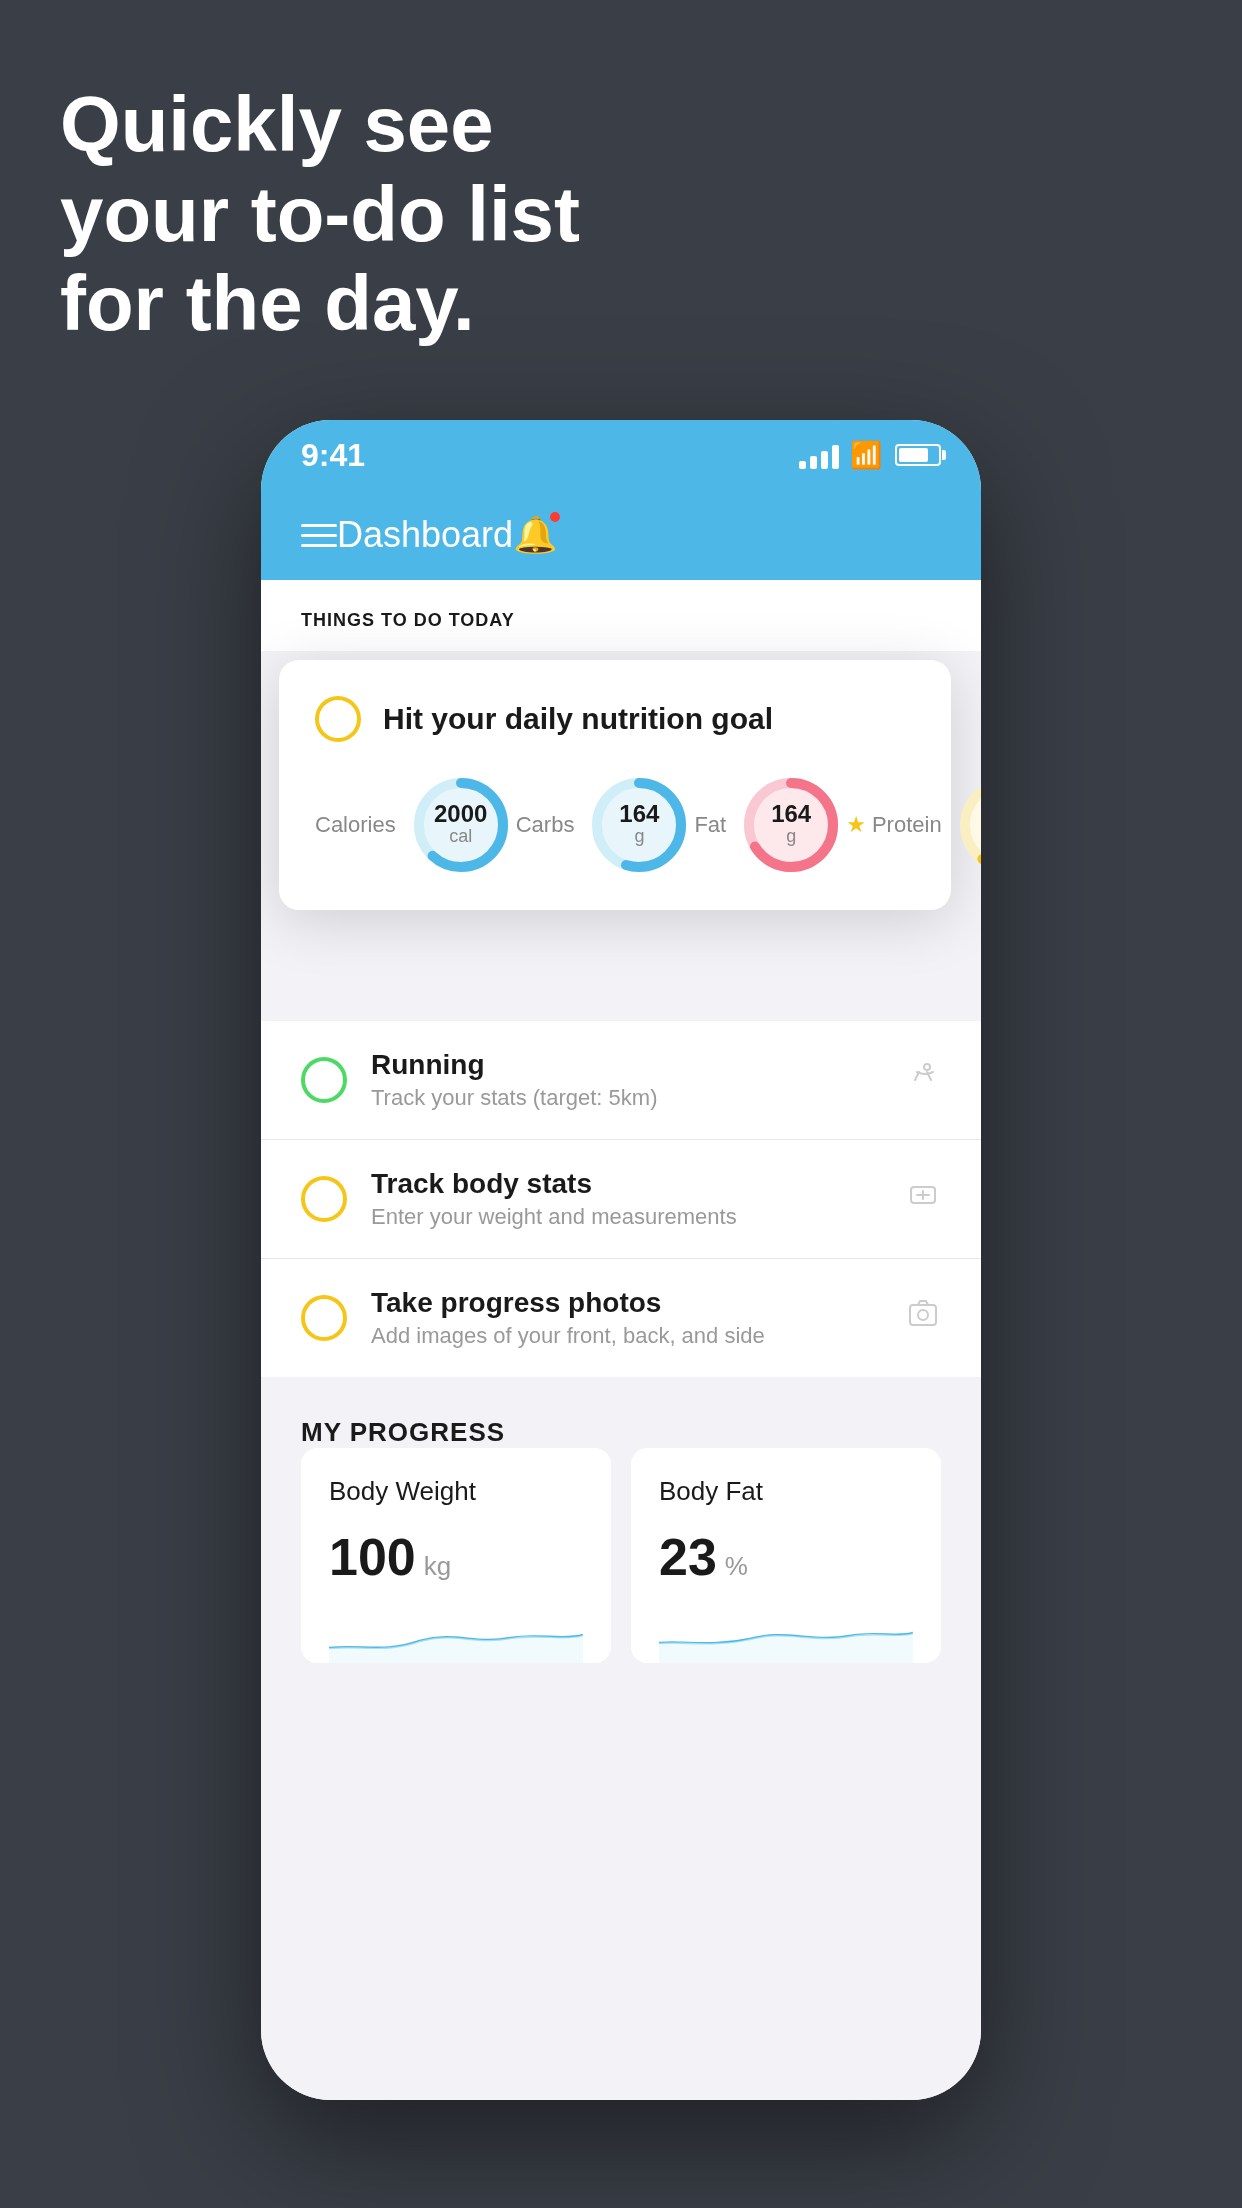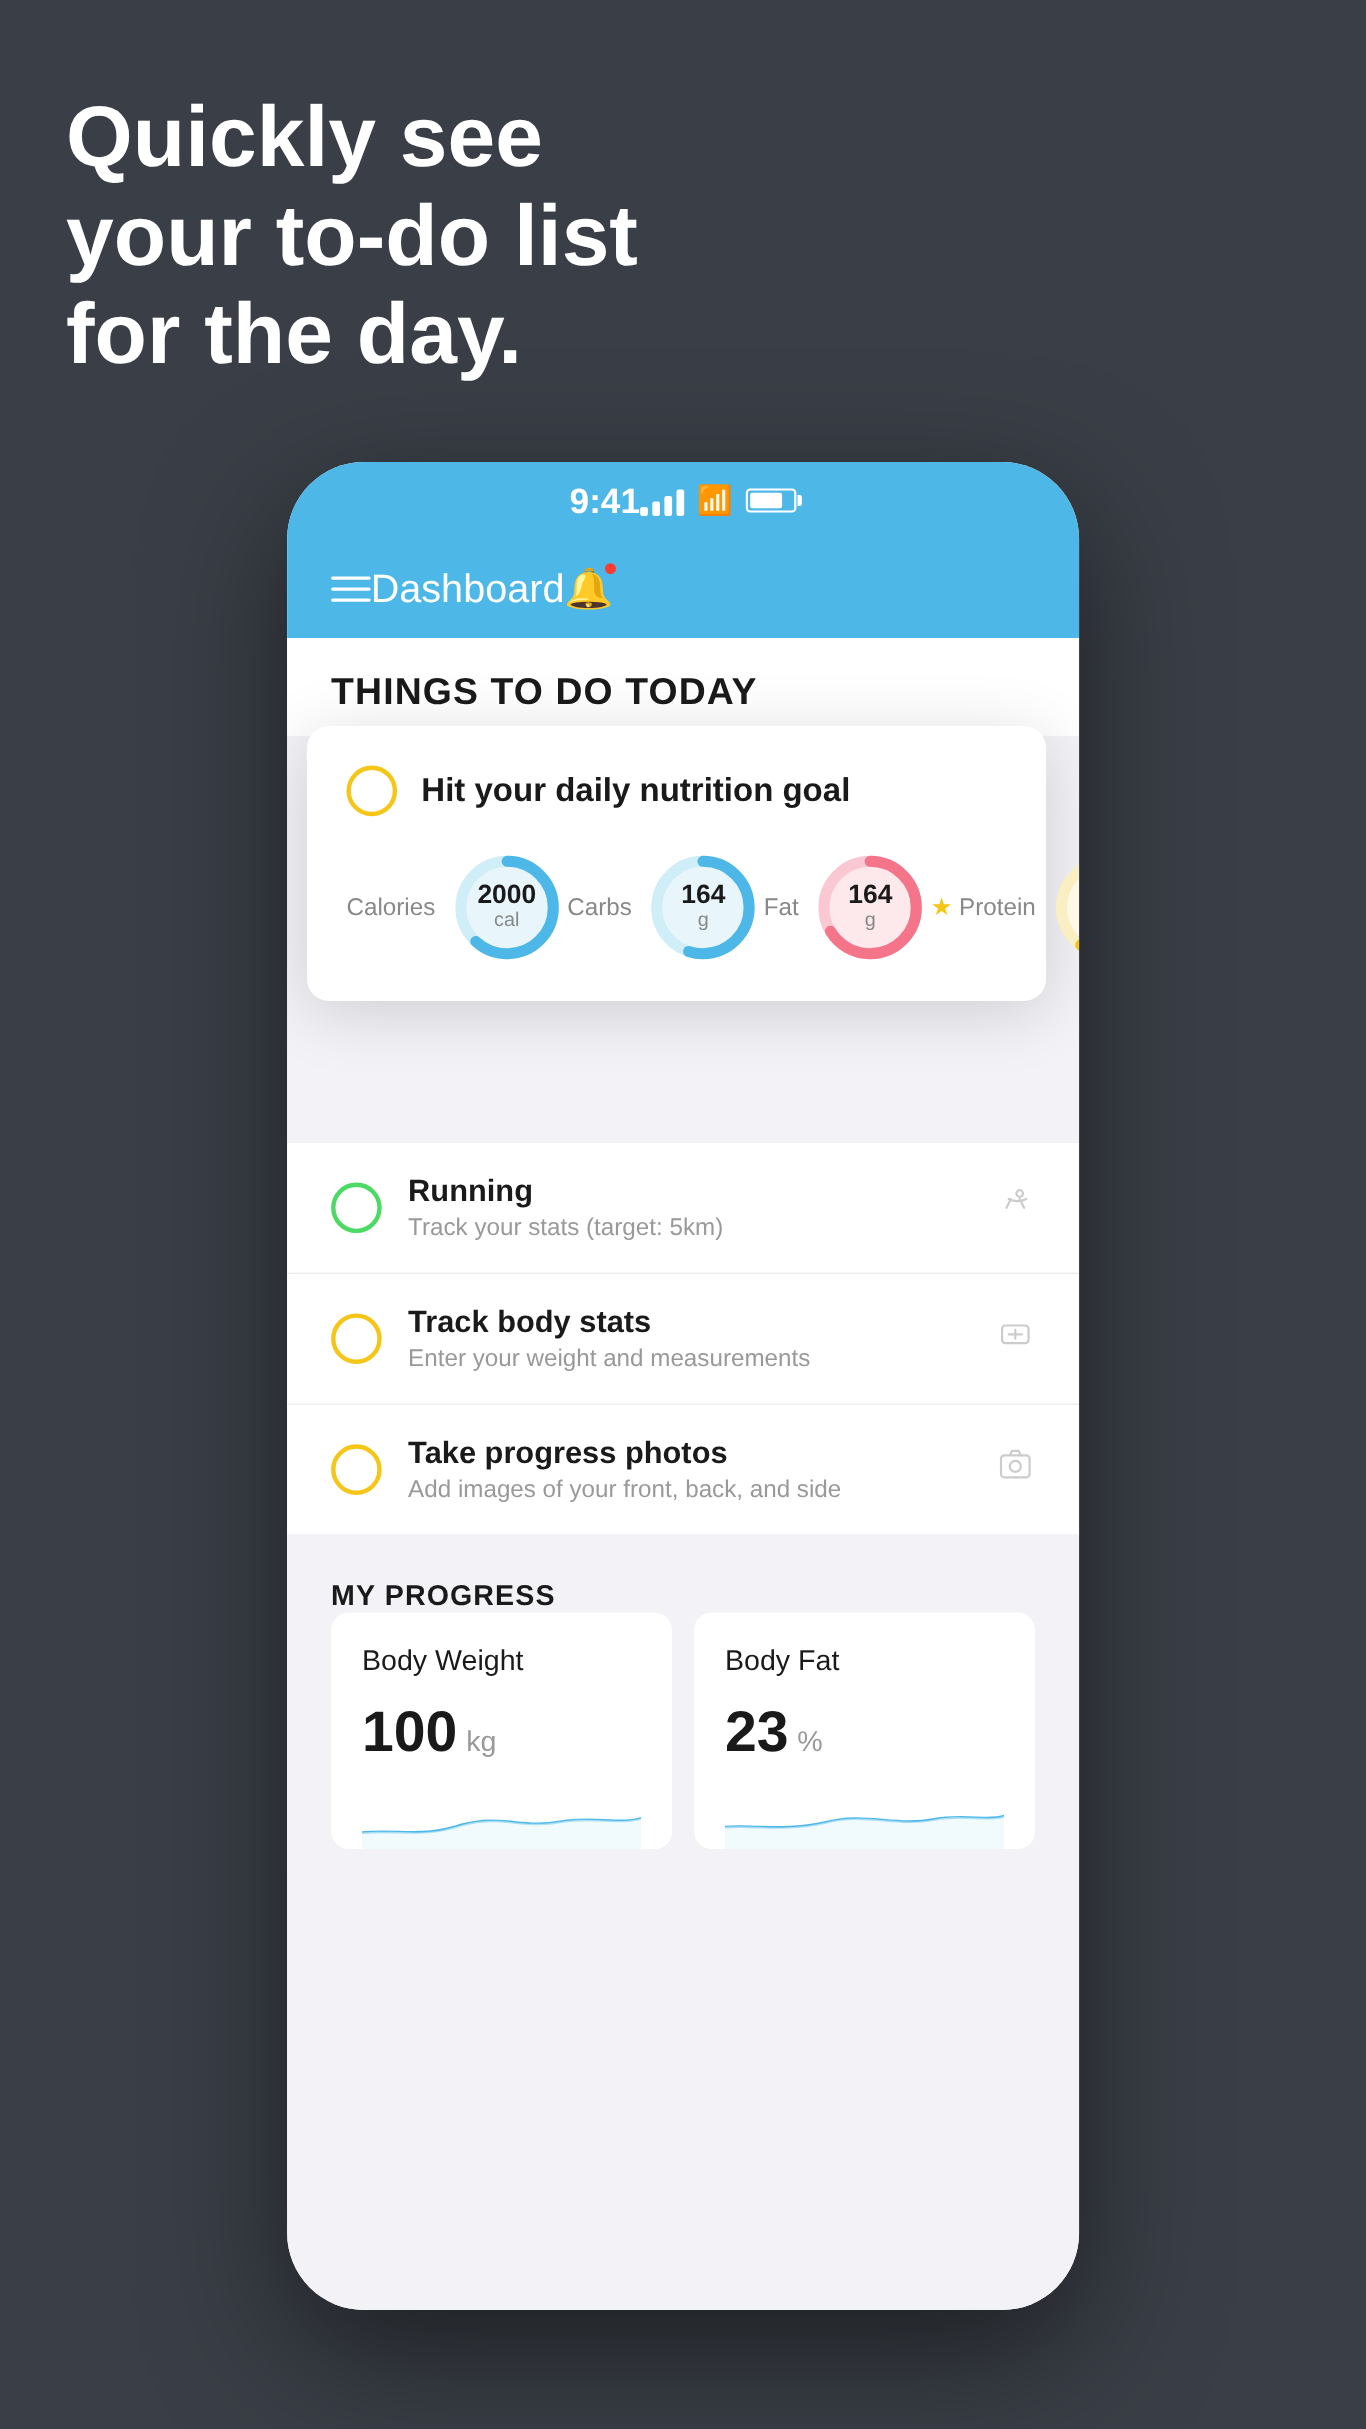--- a/index.html
+++ b/index.html
@@ -38,21 +38,21 @@
       box-shadow: 0 40px 120px rgba(0,0,0,0.5);
       z-index: 2;
     }
 
     
     .status-bar {
       background: #4db8e8;
       height: 70px;
       display: flex;
       align-items: center;
-      justify-content: center;
+      justify-content: space-between;
       padding: 4px 40px;
     }
     .status-time {
       color: #fff;
       font-size: 32px;
       font-weight: 600;
     }
     .status-icons {
       display: flex;
       align-items: center;
@@ -151,21 +151,21 @@
       overflow: hidden;
       position: relative;
     }
 
     
     .section-header {
       background: white;
       padding: 30px 40px 20px;
     }
     .section-title {
-      font-size: 34px;
+      font-size: 18px;
       font-weight: 800;
       letter-spacing: 1px;
       color: #1a1a1a;
     }
 
     
     .floating-card {
       position: absolute;
       top: 80px;
       left: 18px;

